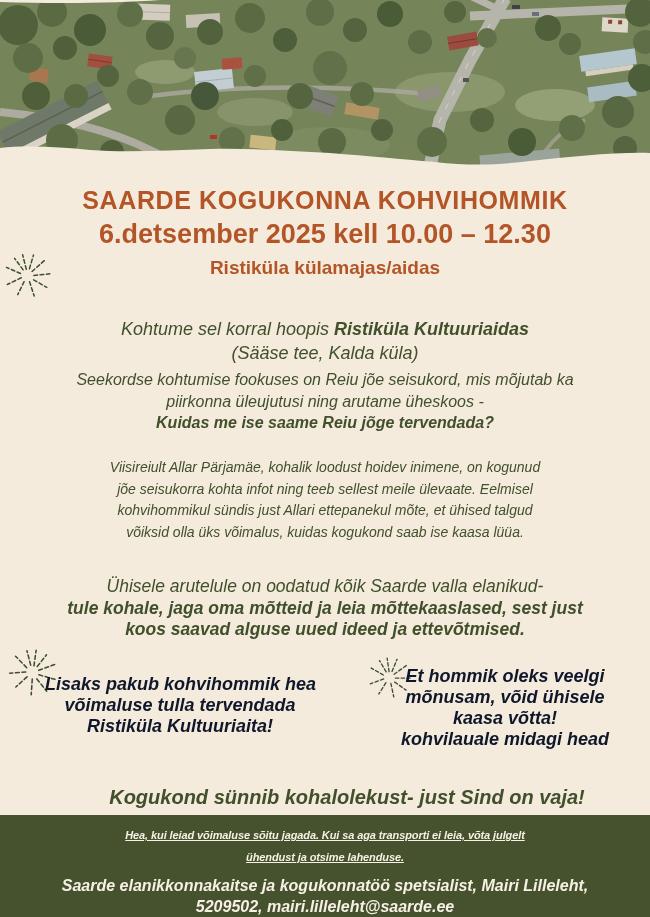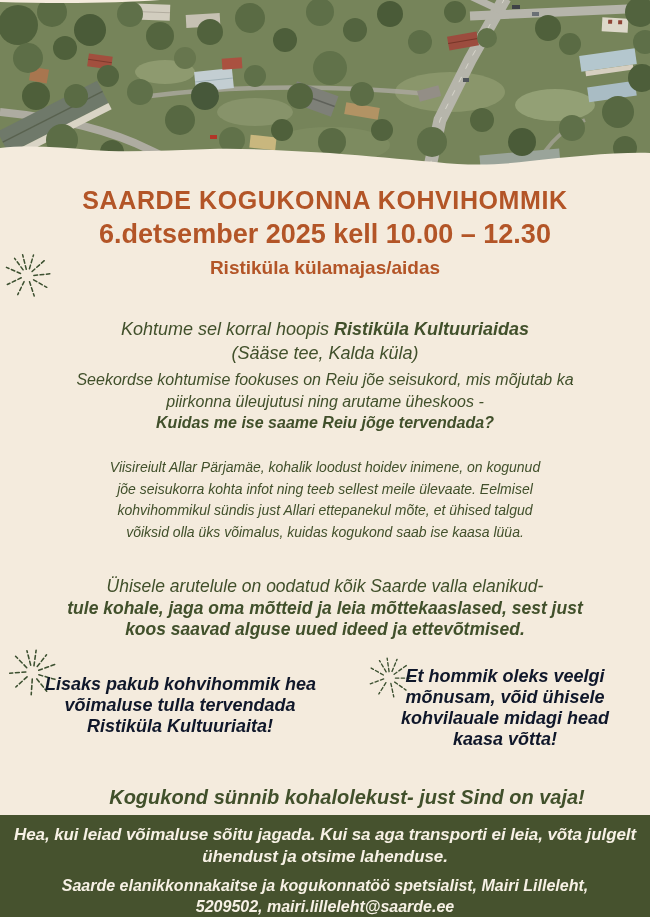--- a/index.html
+++ b/index.html
@@ -44,21 +44,21 @@
   .note.right{left:385px;width:240px;top:666px;}
 
   .highlight{top:786px;font-size:20px;font-weight:bold;font-style:italic;color:#41502b;padding-left:44px;}
 
   .footer{
     position:absolute;left:0;right:0;top:815px;height:102px;
     background:#46522e;color:#f7f1e5;
     text-align:center;font-style:italic;font-weight:bold;
     box-sizing:border-box;padding-top:9px;
   }
-  .footer .p1{font-size:17px;line-height:22px;letter-spacing:-.1px;}
+  .footer .p1{font-size:11px;line-height:22px;letter-spacing:-.1px;text-decoration:underline;}
   .footer .p2{margin-top:7px;font-size:16px;line-height:21px;}
 </style>
 </head>
 <body>
 
 <div class="poster">
 
   <svg class="photo" viewBox="0 0 650 176" aria-hidden="true">
     <defs>
       <g id="sparkle-g" stroke="#3c5030" stroke-width="1.4" stroke-linecap="round" fill="none" stroke-dasharray="3.5 2.4">
@@ -239,22 +239,22 @@
   </div>
 
   <div class="note left">
     <div class="line">Lisaks pakub kohvihommik hea</div>
     <div class="line">võimaluse tulla tervendada</div>
     <div class="line">Ristiküla Kultuuriaita!</div>
   </div>
   <div class="note right">
     <div class="line">Et hommik oleks veelgi</div>
     <div class="line">mõnusam, võid ühisele</div>
+    <div class="line">kaasa võtta!</div>
     <div class="line">kohvilauale midagi head</div>
-    <div class="line">kaasa võtta!</div>
   </div>
 
   <div class="center highlight">
     <div class="line">Kogukond sünnib kohalolekust- just Sind on vaja!</div>
   </div>
 
   <div class="footer">
     <div class="p1">
       <div class="line">Hea, kui leiad võimaluse sõitu jagada. Kui sa aga transporti ei leia, võta julgelt</div>
       <div class="line">ühendust ja otsime lahenduse.</div>

